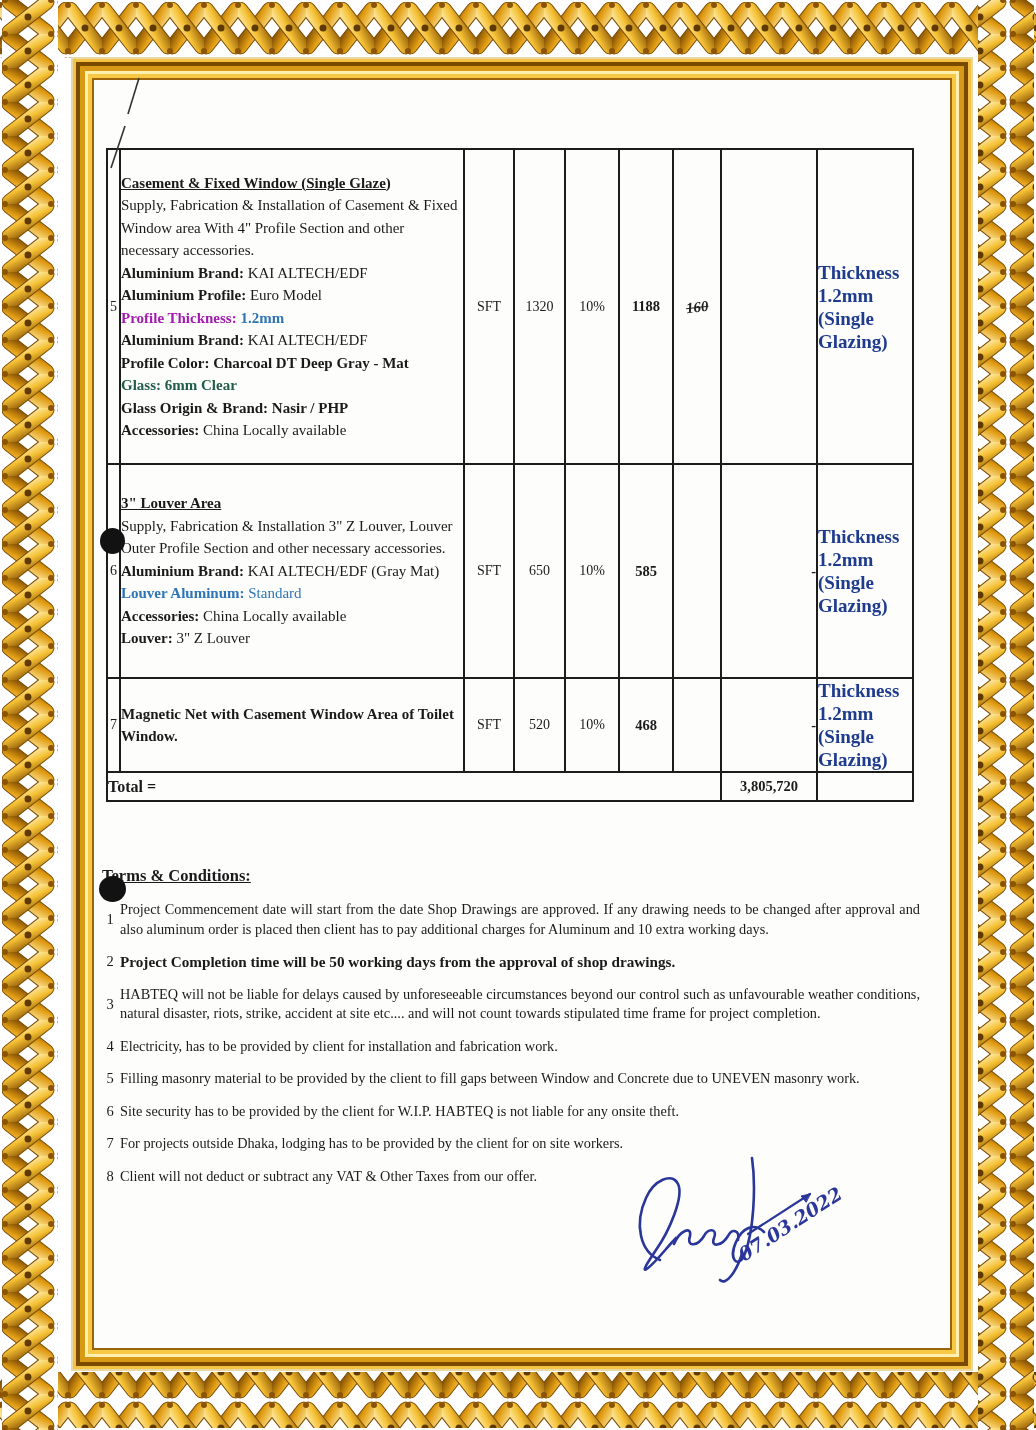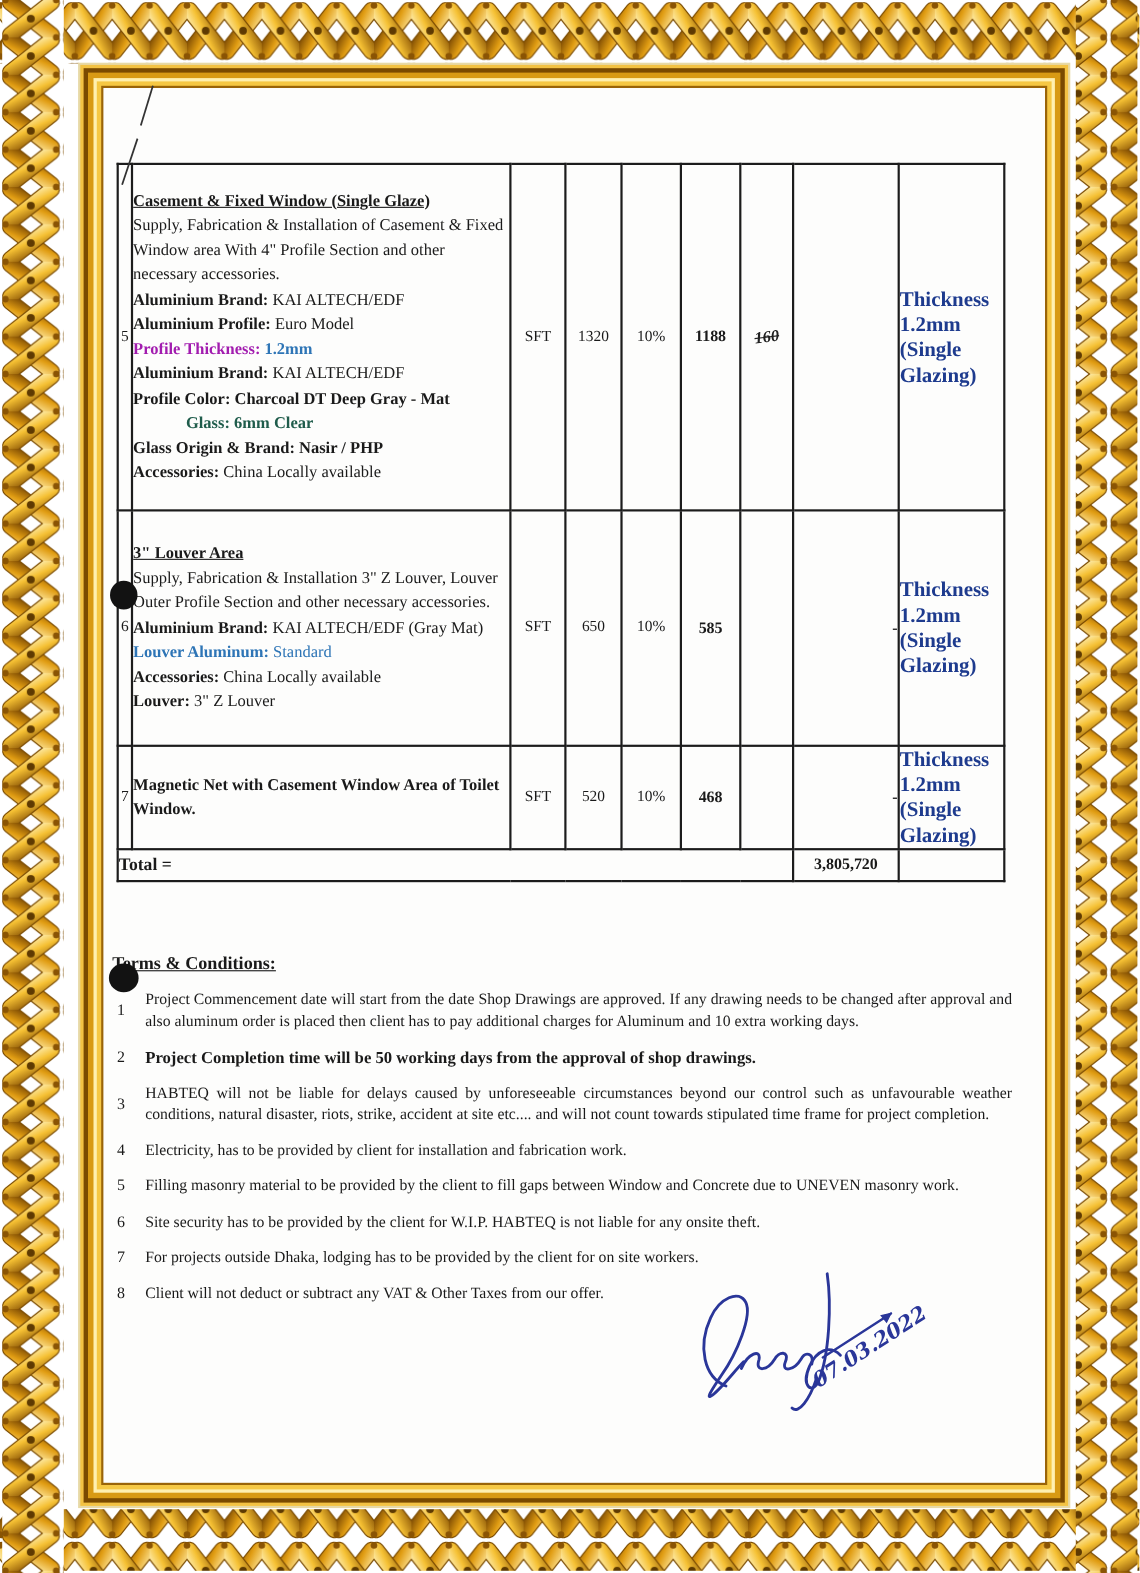--- a/index.html
+++ b/index.html
@@ -37,21 +37,21 @@
   td.c-amt{font-size:14.5px;font-weight:bold;text-align:right;padding-right:10px;}
   td.c-note{vertical-align:middle;padding:2px 2px 2px 5px;}
   .note-text{font-size:19px;line-height:23px;font-weight:bold;}
   td.t-label{font-size:16px;font-weight:bold;text-align:left;padding:3px 8px 3px 0;margin-left:38px;}
   td.t-value{font-size:14.5px;font-weight:bold;text-align:center;padding:3px 0;}
   
   .terms{position:relative;margin:64px 18px 0 6px;width:820px;}
   .terms-heading{font-size:16.5px;font-weight:bold;text-decoration:underline;margin:0 0 14px 2px;}
   .term-row{display:flex;align-items:center;margin-bottom:13px;}
   .term-num{flex:0 0 20px;font-size:14.5px;text-align:center;}
-  .term-text{flex:1;font-size:14.3px;line-height:19.5px;margin-left:12px;text-align:left;}
+  .term-text{flex:1;font-size:14.3px;line-height:19.5px;margin-left:0;text-align:left;}
   .term-text.just{text-align:justify;}
   .term-text.emph{font-weight:bold;font-size:15.2px;}
   
   .hole-dot{position:absolute;border-radius:50%;background:#121212;}
   #dot1{left:6px;top:448px;width:25px;height:26px;}
   #dot2{left:5px;top:796px;width:27px;height:26px;}
   #crease-svg{position:absolute;left:0;top:-4px;width:70px;height:100px;}
   #sig-svg{position:absolute;left:528px;top:1058px;width:250px;height:160px;}
 </style>
 </head>
@@ -119,21 +119,21 @@
         <tr style="height: 315px;">
           <td class="c-num">5</td>
           <td class="c-desc">
             <div class="desc-line"><span class="seg-b seg-u">Casement &amp; Fixed Window (Single Glaze)</span></div>
             <div class="desc-line"><span>Supply, Fabrication &amp; Installation of Casement &amp; Fixed Window area With 4" Profile Section and other necessary accessories.</span></div>
             <div class="desc-line"><span class="seg-b">Aluminium Brand:</span><span> KAI ALTECH/EDF</span></div>
             <div class="desc-line"><span class="seg-b">Aluminium Profile:</span><span> Euro Model</span></div>
             <div class="desc-line"><span class="seg-b" style="color: #a21caf;">Profile Thickness:</span><span class="seg-b" style="color: rgb(46, 117, 182);"> 1.2mm</span></div>
             <div class="desc-line"><span class="seg-b">Aluminium Brand:</span><span> KAI ALTECH/EDF</span></div>
             <div class="desc-line"><span class="seg-b">Profile Color: Charcoal DT Deep Gray - Mat</span></div>
-            <div class="desc-line"><span class="seg-b" style="color: rgb(31, 92, 75); padding-left: 48px;">Glass: 6mm Clear</span></div>
+            <div class="desc-line"><span class="seg-b" style="color: rgb(31, 92, 75);">Glass: 6mm Clear</span></div>
             <div class="desc-line"><span class="seg-b">Glass Origin &amp; Brand: Nasir / PHP</span></div>
             <div class="desc-line"><span class="seg-b">Accessories:</span><span> China Locally available</span></div>
           </td>
           <td class="c-mid">SFT</td>
           <td class="c-mid">1320</td>
           <td class="c-mid">10%</td>
           <td class="c-net">1188</td>
           <td class="c-cross"><span class="crossed">160</span></td>
           <td class="c-amt"></td>
           <td class="c-note">

